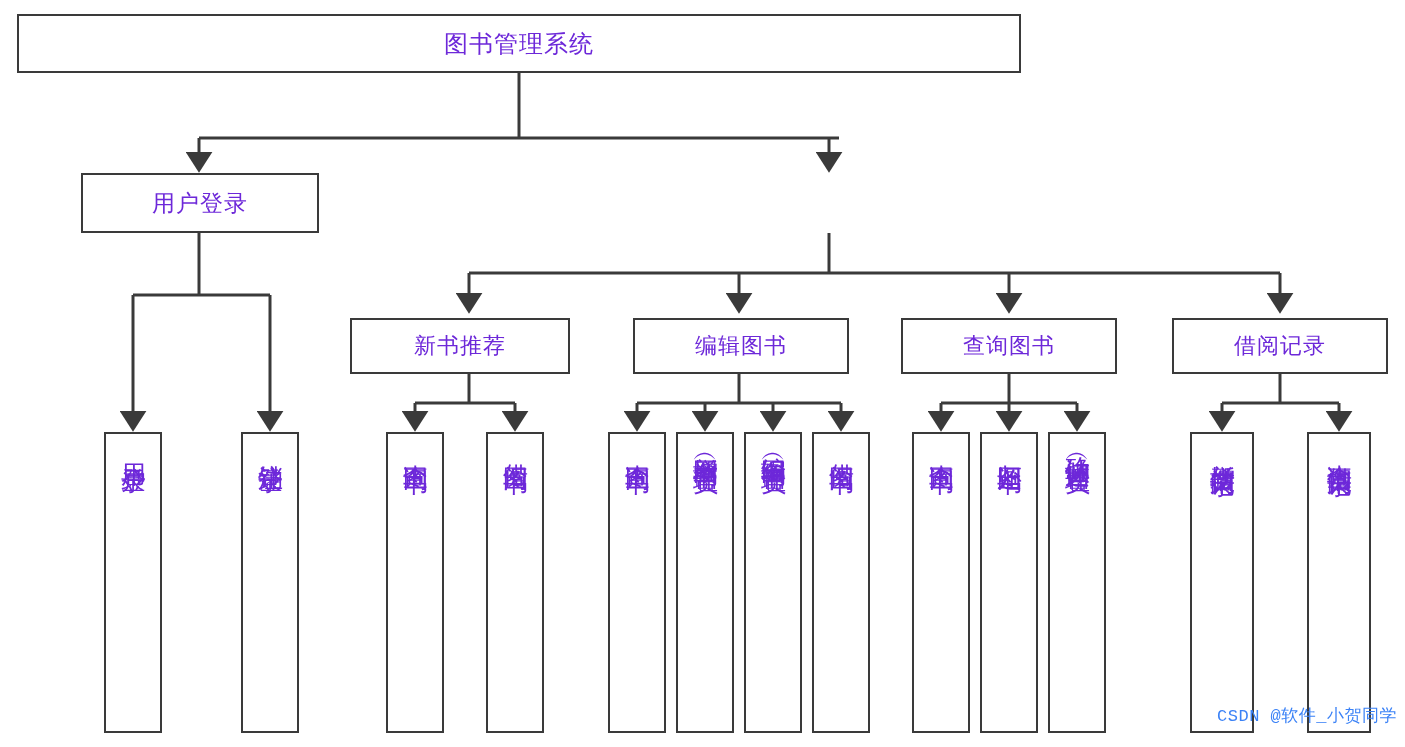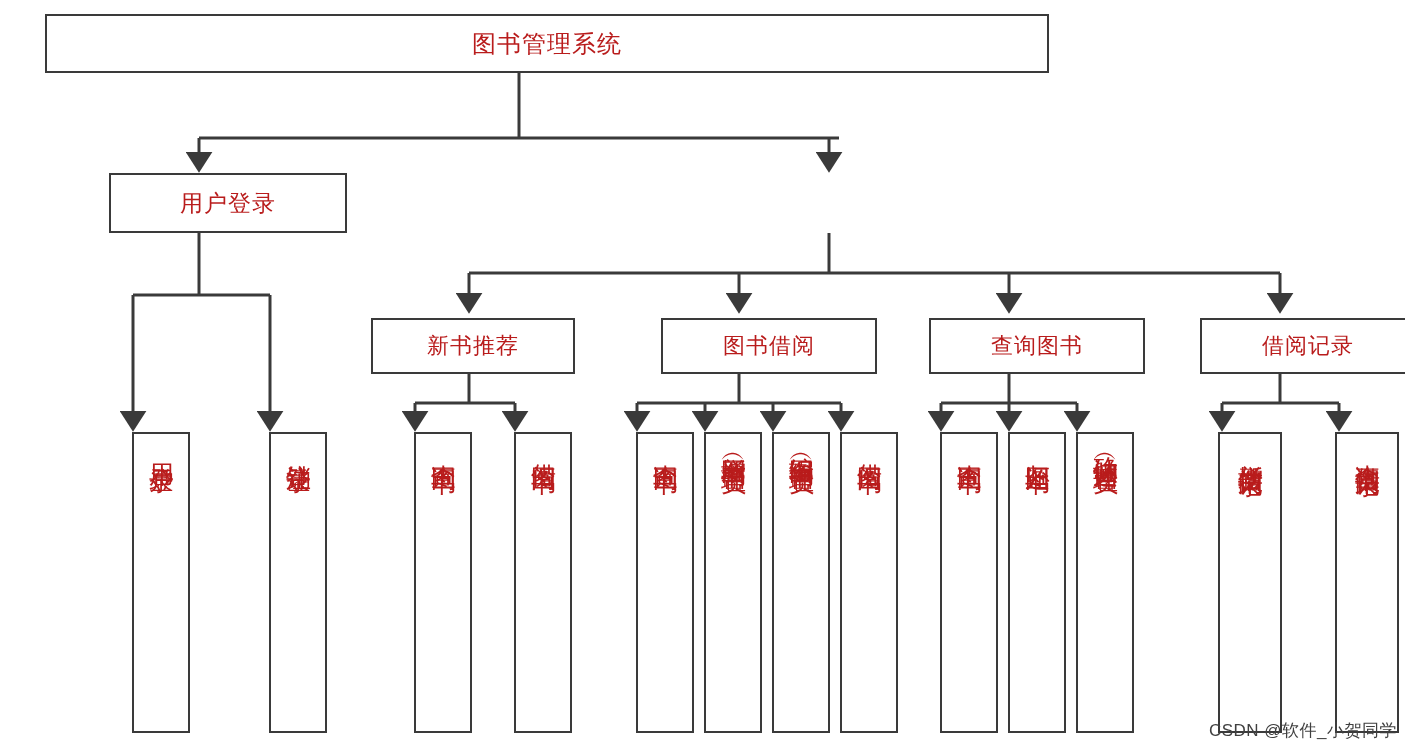--- a/index.html
+++ b/index.html
@@ -27,23 +27,22 @@
   }
   .node {
     position: absolute;
     box-sizing: border-box;
     background: #ffffff;
     border: 2px solid #3a3a3a;
     display: flex;
     align-items: center;
     justify-content: center;
     text-align: center;
-    color: #b91c1c;
+    color: #6d28d9;
     z-index: 2;
-    margin-left: 28px;
   }
   .node.root {
     font-size: 24px;
     letter-spacing: 1px;
   }
   .node.lvl1 {
     font-size: 23px;
     letter-spacing: 1px;
   }
   .node.lvl2 {
@@ -62,27 +61,27 @@
     line-height: 1.12;
     white-space: nowrap;
     display: block;
   }
   .node.leaf.tall-pad {
     padding-top: 3px;
   }
   #watermark {
     position: absolute;
     right: 8px;
-    bottom: 5px;
+    bottom: 20px;
     font-size: 17px;
-    color: #404040;
+    color: #3b82f6;
     letter-spacing: 0.5px;
     z-index: 5;
     white-space: nowrap;
-    font-family: Liberation Sans, sans-serif;
+    font-family: Liberation Mono, monospace;
   }
 </style>
 </head>
 <body>
 
 <div id="canvas">
 
   <svg id="svg-layer" viewBox="0 0 1405 747" xmlns="http://www.w3.org/2000/svg">
     <defs>
       <marker id="arrow" markerWidth="9" markerHeight="9" refX="3.4" refY="4.5" orient="auto" markerUnits="strokeWidth">
@@ -135,25 +134,25 @@
   </svg>
 
   <div class="node root" style="left:17px; top:14px; width:1004px; height:59px;">
     <span>图书管理系统</span>
   </div>
 
   <div class="node lvl1" style="left:81px; top:173px; width:238px; height:60px;">
     <span>用户登录</span>
   </div>
 
-  <div class="node lvl2" style="left:343px; top:318px; width:204px; height:56px;">
+  <div class="node lvl2" style="left:350px; top:318px; width:220px; height:56px;">
     <span>新书推荐</span>
   </div>
   <div class="node lvl2" style="left:633px; top:318px; width:216px; height:56px;">
-    <span>图书借阅</span>
+    <span>编辑图书</span>
   </div>
   <div class="node lvl2" style="left:901px; top:318px; width:216px; height:56px;">
     <span>查询图书</span>
   </div>
   <div class="node lvl2" style="left:1172px; top:318px; width:216px; height:56px;">
     <span>借阅记录</span>
   </div>
 
   <div class="node leaf" style="left:104px; top:432px; width:58px; height:301px;">
     <span class="vtext">用户登录</span>

